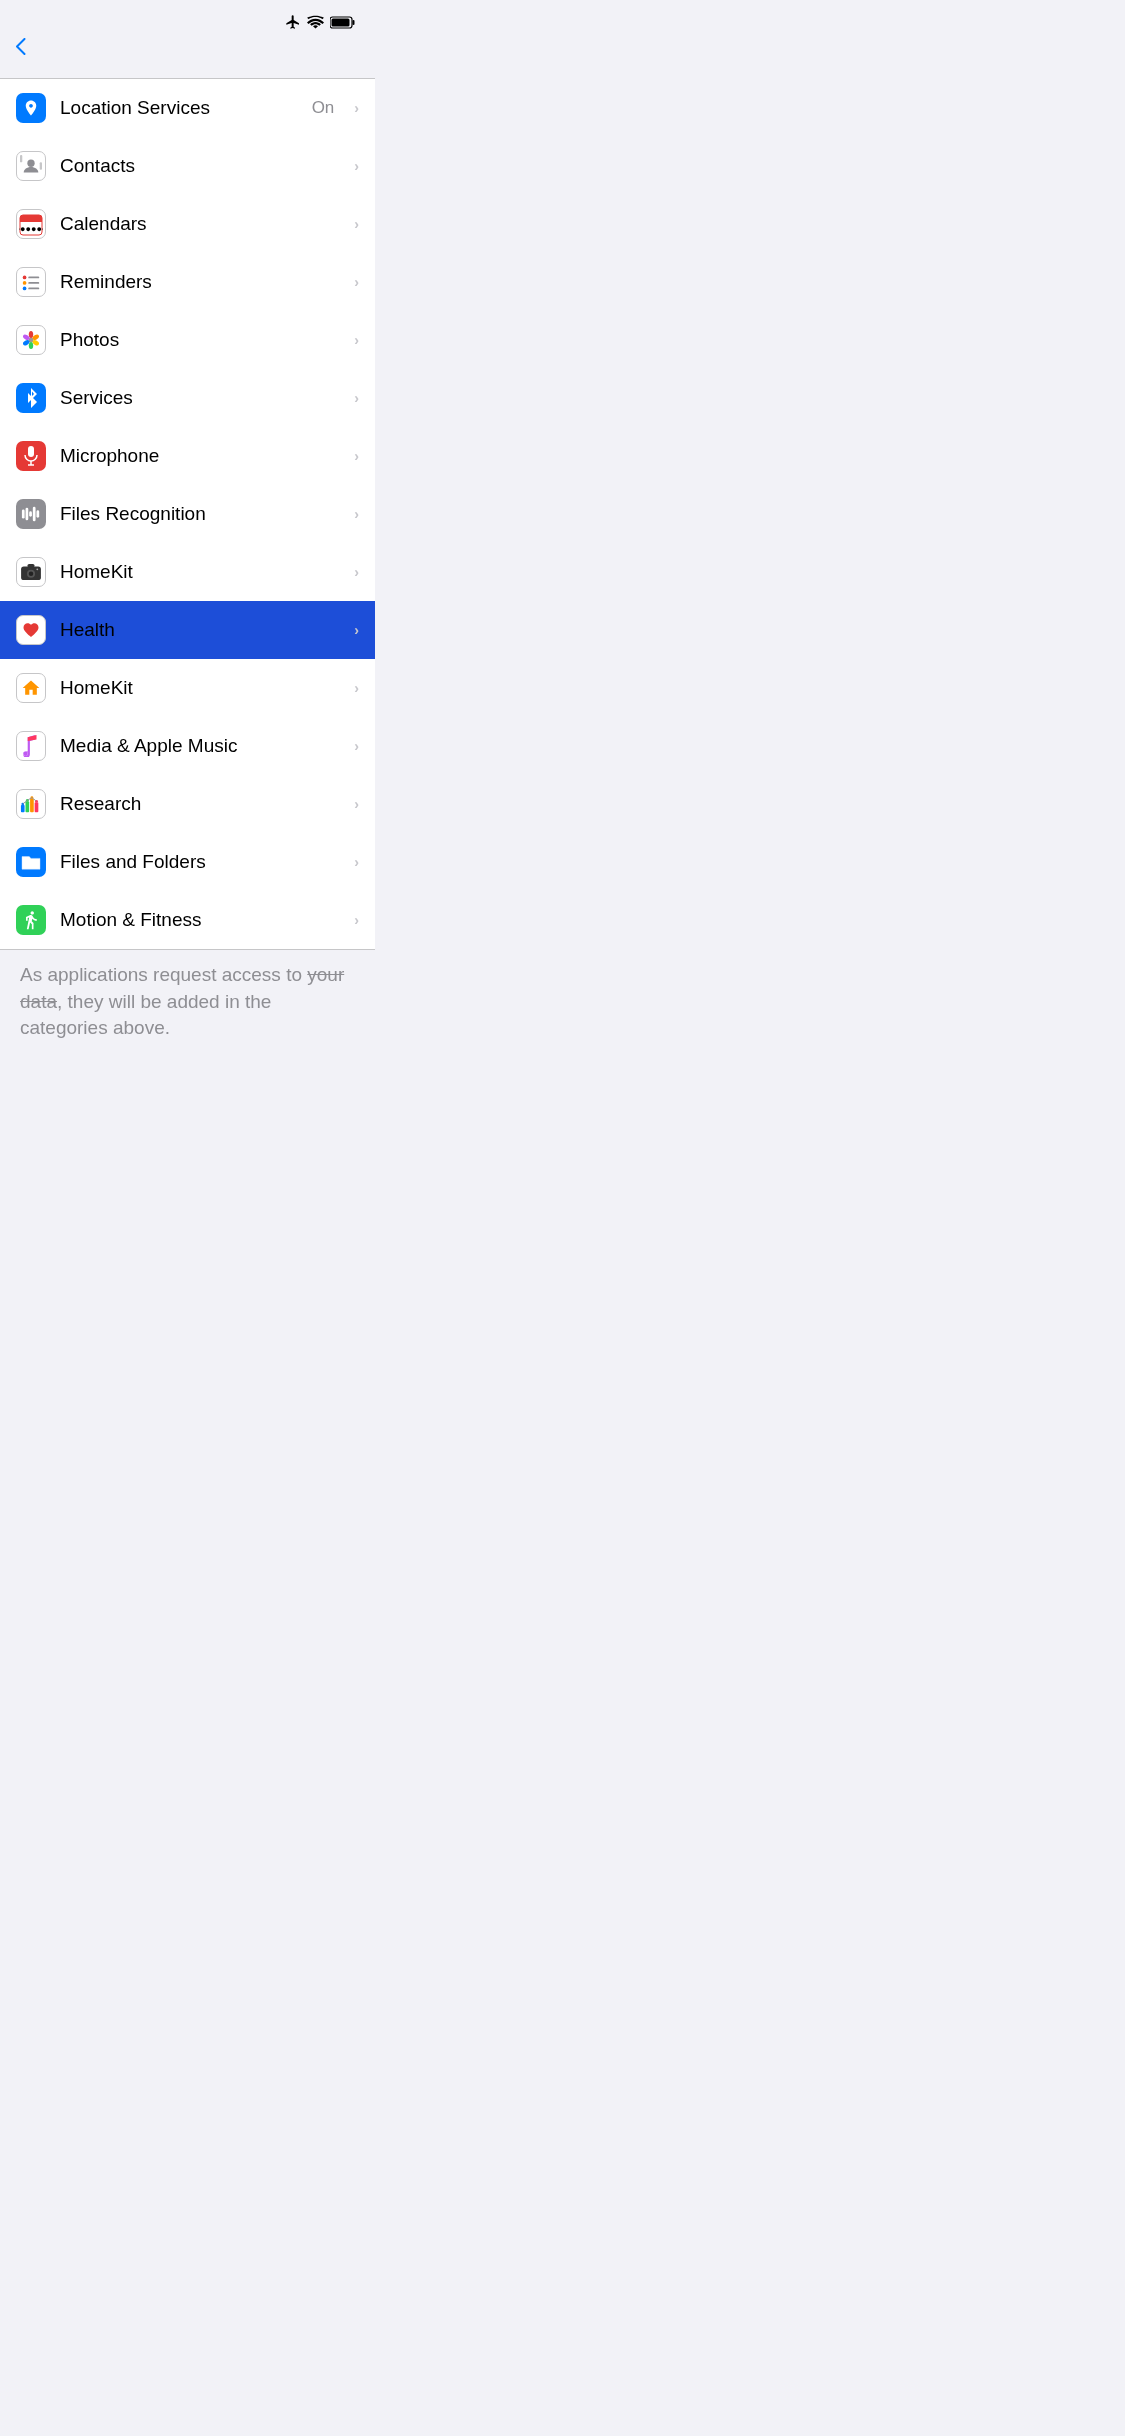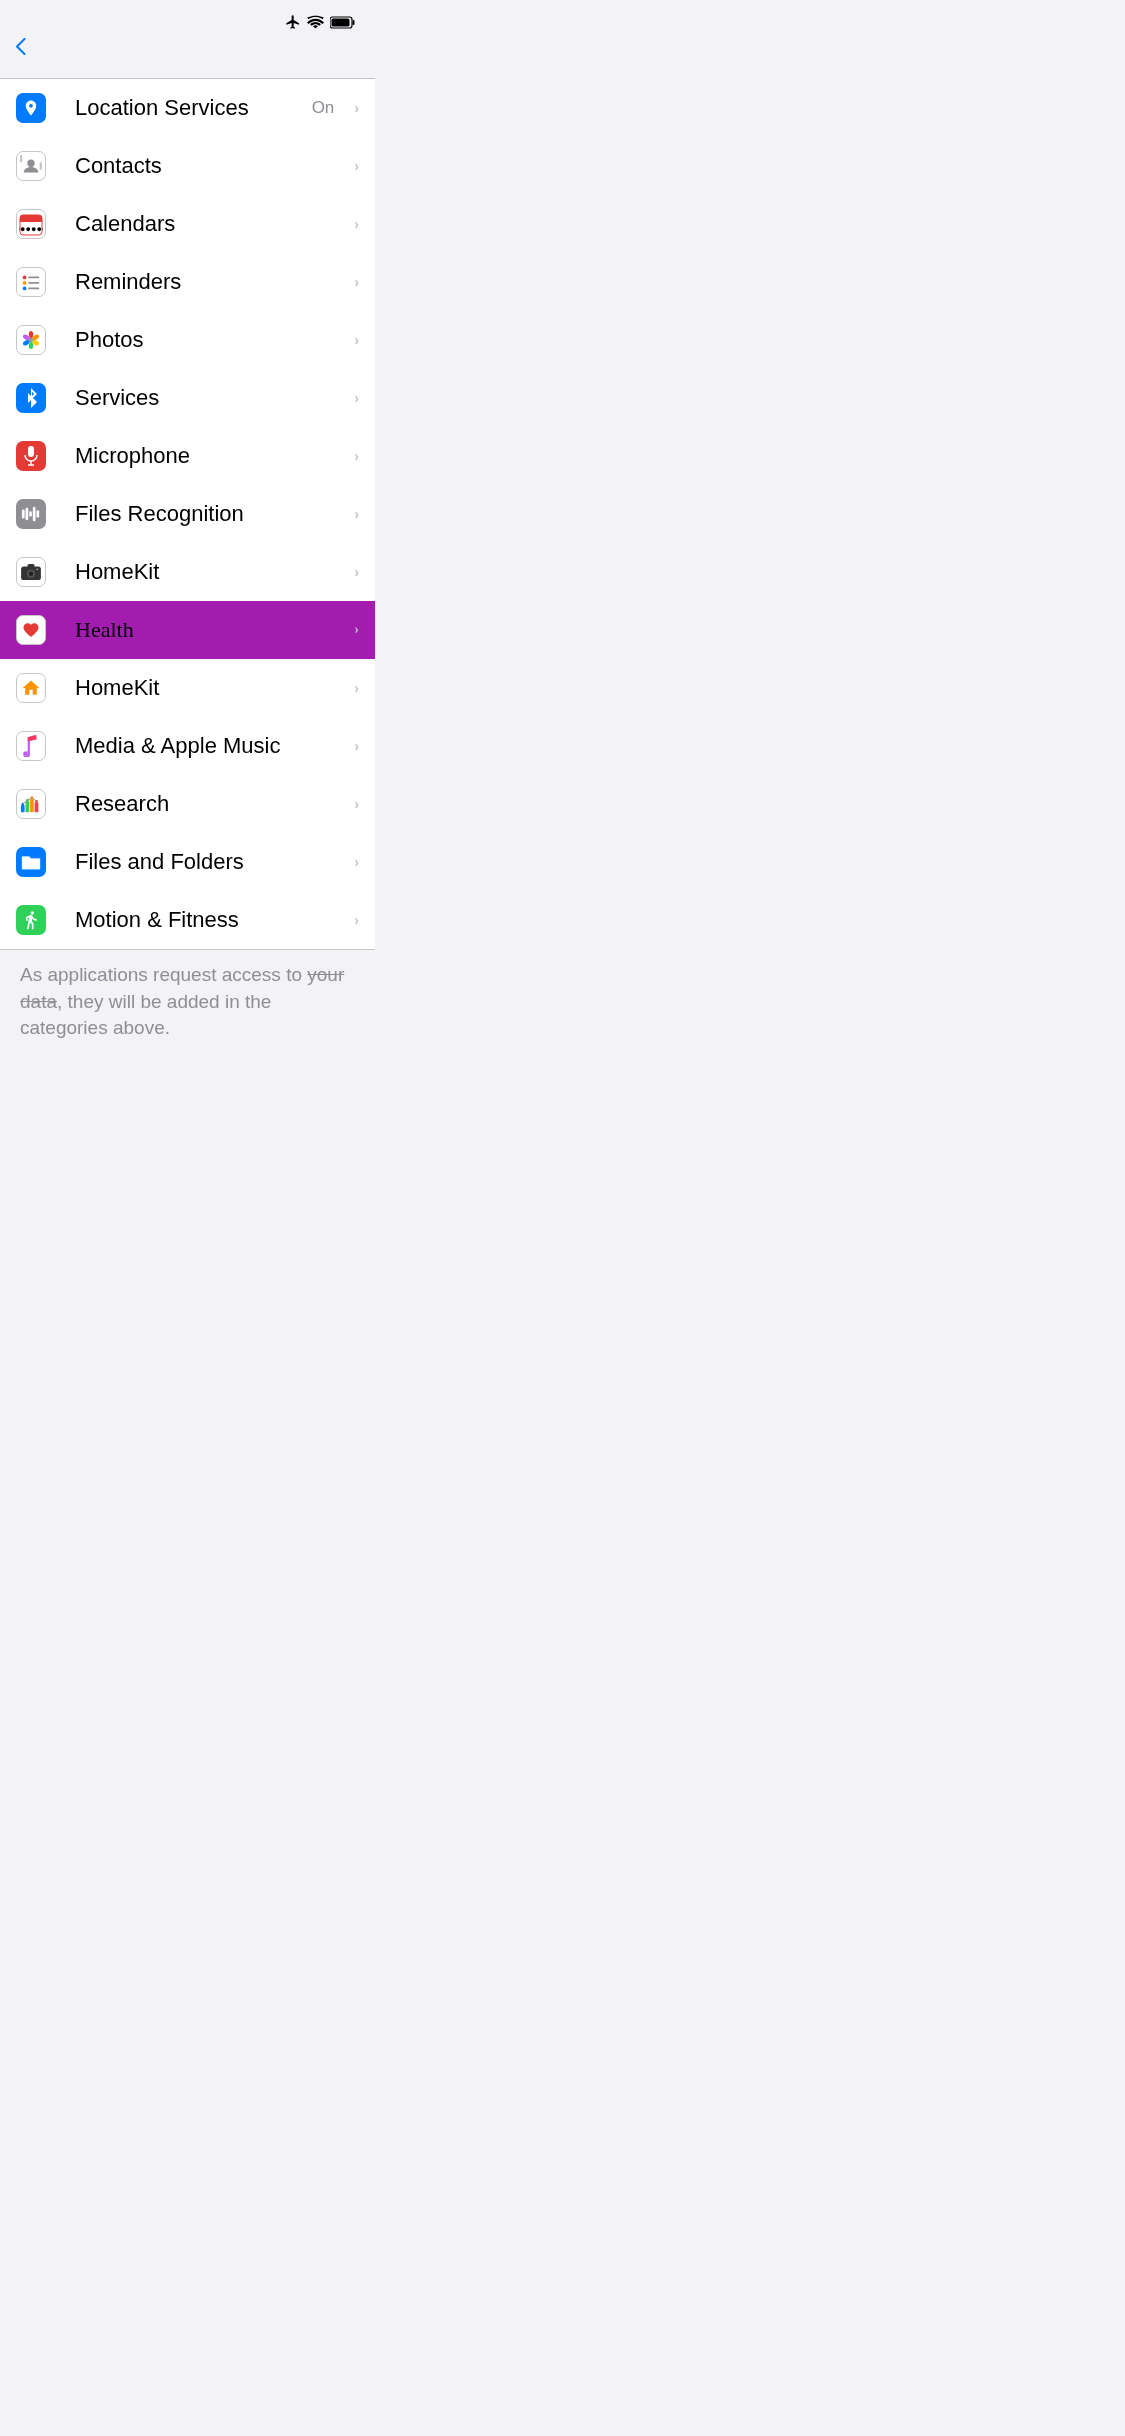--- a/index.html
+++ b/index.html
@@ -81,22 +81,21 @@
       display: flex;
       align-items: center;
       padding: 0 16px;
       min-height: 58px;
       background: #fff;
       position: relative;
       cursor: pointer;
     }
 
     .settings-row.highlighted {
-      background: #a21caf;
-      font-family: Liberation Serif, serif;
+      background: #1d4ed8;
     }
 
     .settings-row:not(:last-child)::after {
       content: '';
       position: absolute;
       bottom: 0;
       left: 72px;
       right: 0;
       height: 0.5px;
       background: #c6c6c8;
@@ -109,24 +108,23 @@
       margin-right: 14px;
       flex-shrink: 0;
       display: flex;
       align-items: center;
       justify-content: center;
       overflow: hidden;
     }
 
     .row-label {
       flex: 1;
-      font-size: 22px;
+      font-size: 19px;
       color: #000;
       font-weight: 400;
-      margin-left: 15px;
     }
 
     .row-value {
       font-size: 17px;
       color: #8e8e93;
       margin-right: 20px;
     }
 
     .chevron {
       color: #c7c7cc;

